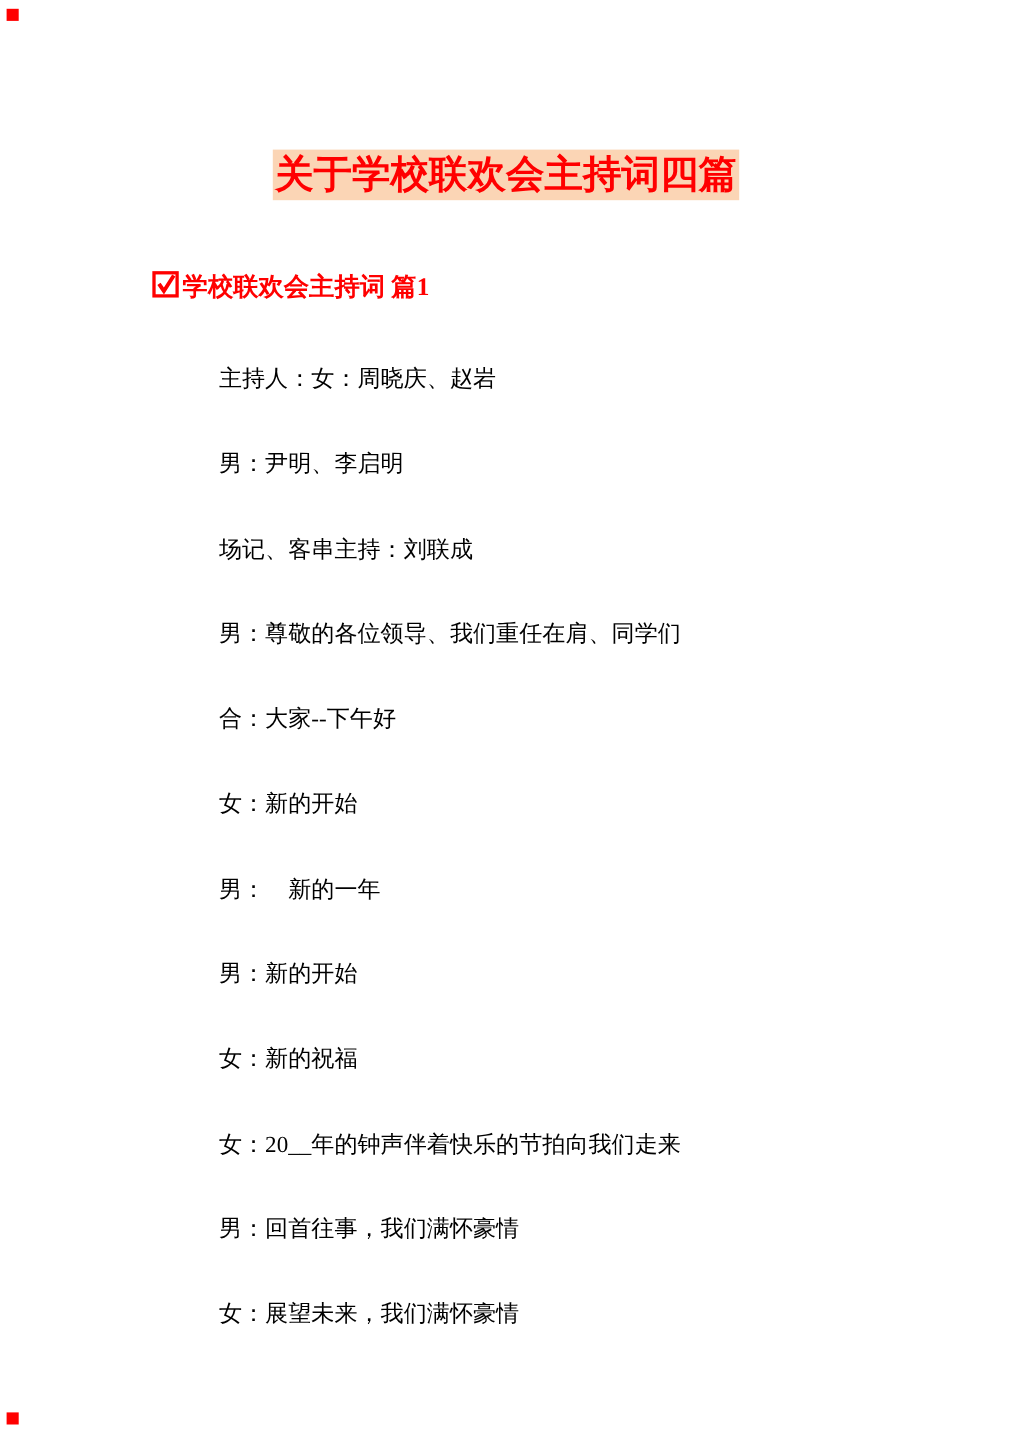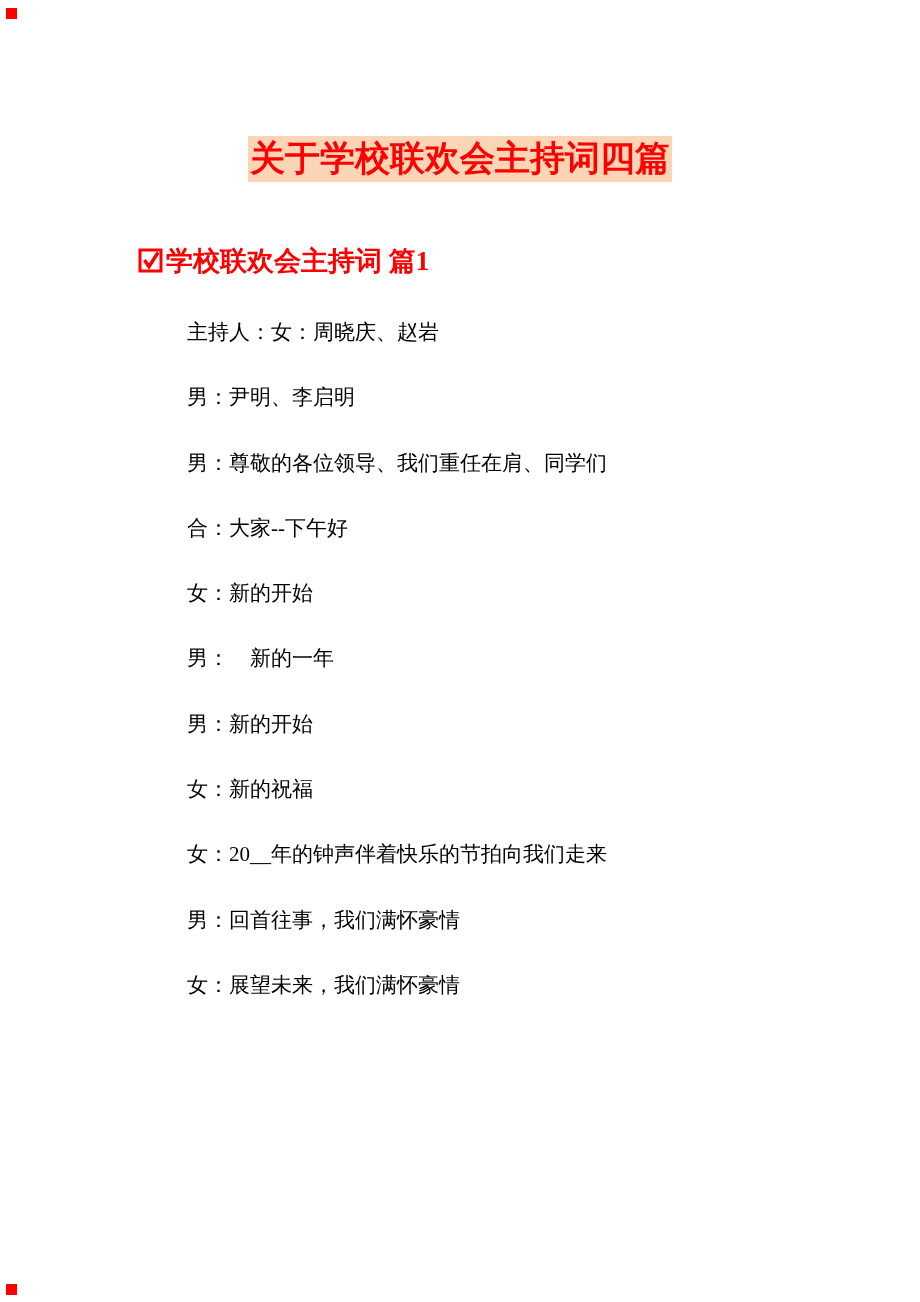--- a/index.html
+++ b/index.html
@@ -40,21 +40,21 @@
     line-height: 46px;
     padding: 0 2px;
     white-space: nowrap;
   }
 
   .section-heading {
     position: absolute;
     top: 244px;
     left: 138px;
     color: var(--accent_red, #ff0000);
-    font-size: 27px;
+    font-size: 23px;
     font-weight: bold;
     line-height: 34px;
     white-space: nowrap;
   }
   .checkbox-icon {
     display: inline-block;
     width: 26px;
     height: 26px;
     vertical-align: -3px;
     margin-right: 2px;
@@ -63,21 +63,21 @@
 
   .body-text {
     position: absolute;
     top: 300px;
     left: 187px;
     right: 60px;
     color: var(--text_black, #000000);
     font-size: 21px;
   }
   .body-text p.para {
-    margin: 0;
+    margin: 12px;
     line-height: 65.3px;
     white-space: pre;
   }
 </style>
 </head>
 <body>
 
 <div class="page">
 
   <div class="corner-mark top-left"></div>
@@ -92,20 +92,21 @@
       <svg width="26" height="26" viewBox="0 0 26 26">
         <rect x="2" y="3" width="21" height="21" fill="none" stroke="#ff0000" stroke-width="3"></rect>
         <polyline points="6.5,13 11,19.5 20,5.5" fill="none" stroke="#ff0000" stroke-width="3.5"></polyline>
       </svg>
     </span><span class="section-heading-text">学校联欢会主持词 篇1</span>
   </div>
 
   <div class="body-text">
       <p class="para">主持人：女：周晓庆、赵岩</p>
       <p class="para">男：尹明、李启明</p>
+      <p class="para">场记、客串主持：刘联成</p>
       <p class="para">男：尊敬的各位领导、我们重任在肩、同学们</p>
       <p class="para">合：大家--下午好</p>
       <p class="para">女：新的开始</p>
       <p class="para">男：　新的一年</p>
       <p class="para">男：新的开始</p>
       <p class="para">女：新的祝福</p>
       <p class="para">女：20__年的钟声伴着快乐的节拍向我们走来</p>
       <p class="para">男：回首往事，我们满怀豪情</p>
       <p class="para">女：展望未来，我们满怀豪情</p>
     </div>

